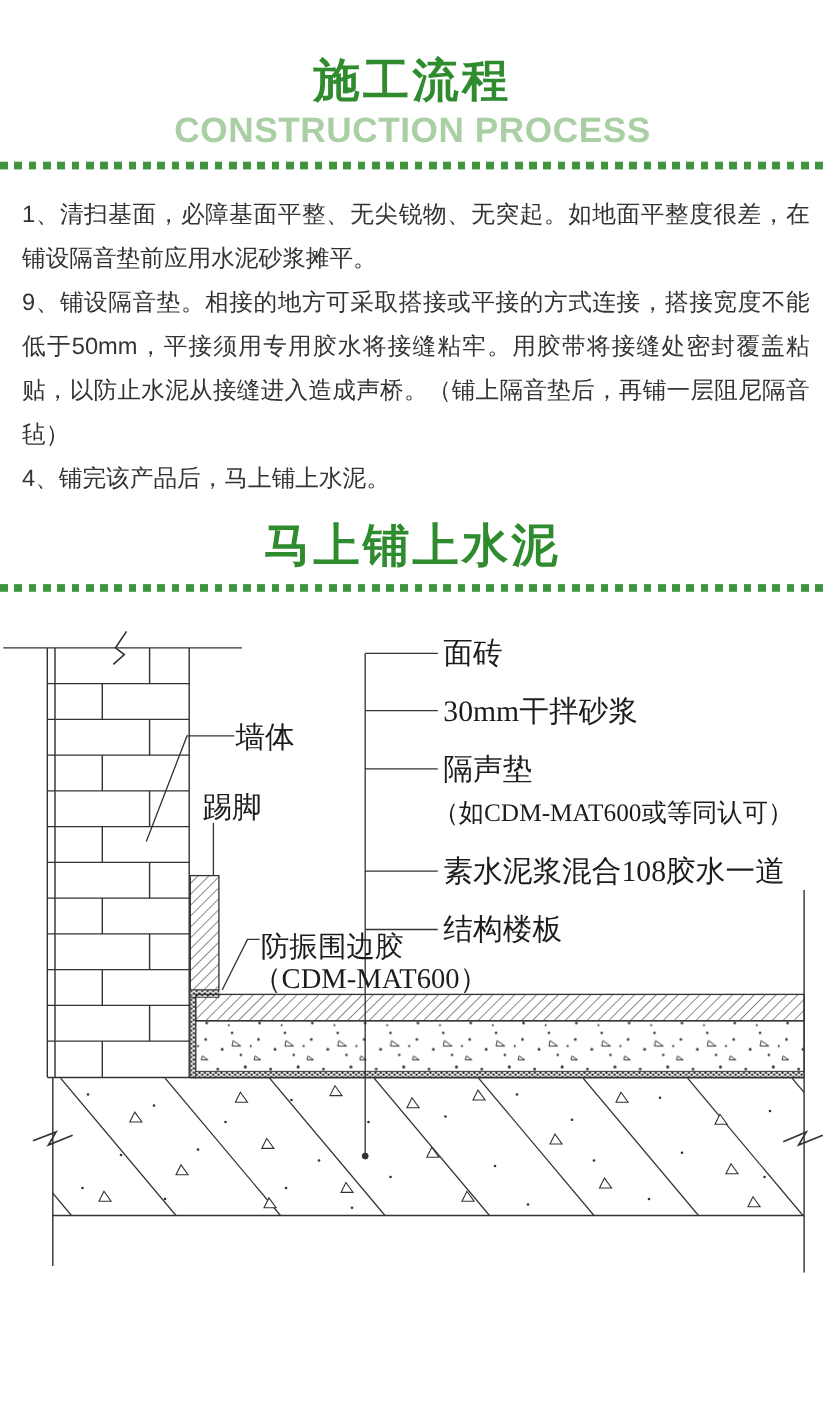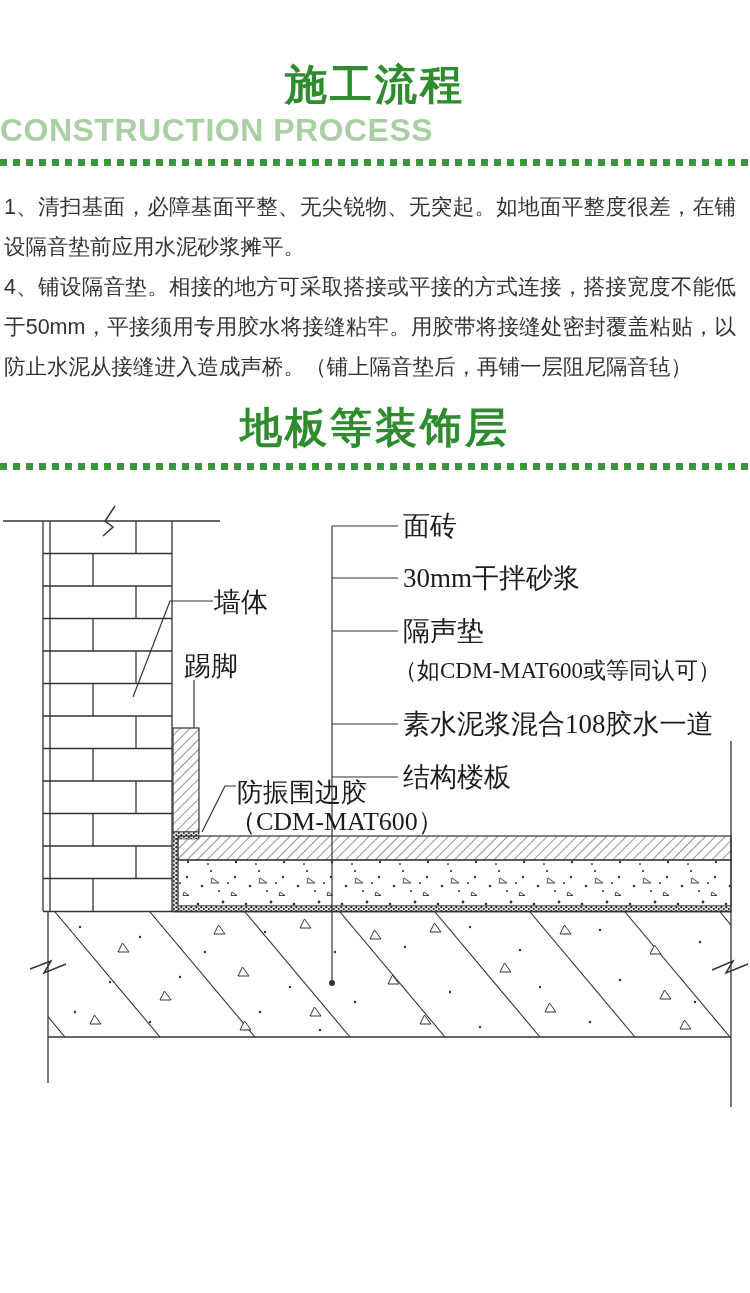--- a/index.html
+++ b/index.html
@@ -1,58 +1,59 @@
 <!DOCTYPE html>
 <html><head>
 <meta charset="utf-8">
 <style>
   html,body{margin:0;padding:0;background:#ffffff;}
   .page{
-    width:750px;height:1157px;margin:12px auto;background:#fff;overflow:hidden;
+    width:750px;height:1157px;margin:0 auto;background:#fff;overflow:hidden;
     font-family:"Liberation Sans","DejaVu Sans",sans-serif;
   }
   .sec-title{
     margin:0;text-align:center;color:#2e8b2e;font-size:42px;font-weight:700;
     letter-spacing:3px;line-height:1.1;
   }
   .sec-title.first{padding-top:50px;}
   .sec-title.second{padding-top:18px;}
   .sec-sub{
-    margin:5px 0 0;text-align:left;color:#abcfa5;font-size:32px;font-weight:700;
+    margin:5px 0 0;text-align:center;color:#abcfa5;font-size:32px;font-weight:700;
     letter-spacing:.5px;line-height:1.1;
   }
   .divider{
     height:7px;margin-top:11px;
     background:repeating-linear-gradient(90deg,#3e953e 0 7px,transparent 7px 13px);
   }
-  .steps{padding:21px 14px 0 4px;}
+  .steps{padding:21px 14px 0 20px;}
   .step{
     margin:0;font-size:21.5px;line-height:40px;color:#333;font-weight:500;
     text-align:justify;
   }
   .diagram-wrap{margin-top:12px;}
   svg text{
     font-family:"Liberation Serif","DejaVu Serif",serif;fill:#1c1c1c;
   }
 </style>
 </head>
 <body>
 
 <div class="page">
 
   <h1 class="sec-title first">施工流程</h1>
   <div class="sec-sub">CONSTRUCTION PROCESS</div>
   <div class="divider"></div>
 
   <div class="steps">
     <p class="step">1、清扫基面，必障基面平整、无尖锐物、无突起。如地面平整度很差，在铺设隔音垫前应用水泥砂浆摊平。</p>
-    <p class="step">4、铺设隔音垫。相接的地方可采取搭接或平接的方式连接，搭接宽度不能低于50mm，平接须用专用胶水将接缝粘牢。用胶带将接缝处密封覆盖粘贴，以防止水泥从接缝进入造成声桥。（铺上隔音垫后，再铺一层阻尼隔音毡）</p>
+    <p class="step">9、铺设隔音垫。相接的地方可采取搭接或平接的方式连接，搭接宽度不能低于50mm，平接须用专用胶水将接缝粘牢。用胶带将接缝处密封覆盖粘贴，以防止水泥从接缝进入造成声桥。（铺上隔音垫后，再铺一层阻尼隔音毡）</p>
+    <p class="step">4、铺完该产品后，马上铺上水泥。</p>
   </div>
 
-  <h1 class="sec-title second">地板等装饰层</h1>
+  <h1 class="sec-title second">马上铺上水泥</h1>
   <div class="divider"></div>
 
   <div class="diagram-wrap">
     <svg width="750" height="625" viewBox="0 0 750 625">
       <defs>
         <pattern id="hatch" width="7" height="7" patternUnits="userSpaceOnUse" patternTransform="rotate(45)">
           <line x1="0" y1="0" x2="0" y2="7" stroke="#3a3a3a" stroke-width="1.1"></line>
         </pattern>
         <pattern id="stip" width="5" height="4" patternUnits="userSpaceOnUse">
           <rect width="5" height="4" fill="#e9e9e9"></rect>

